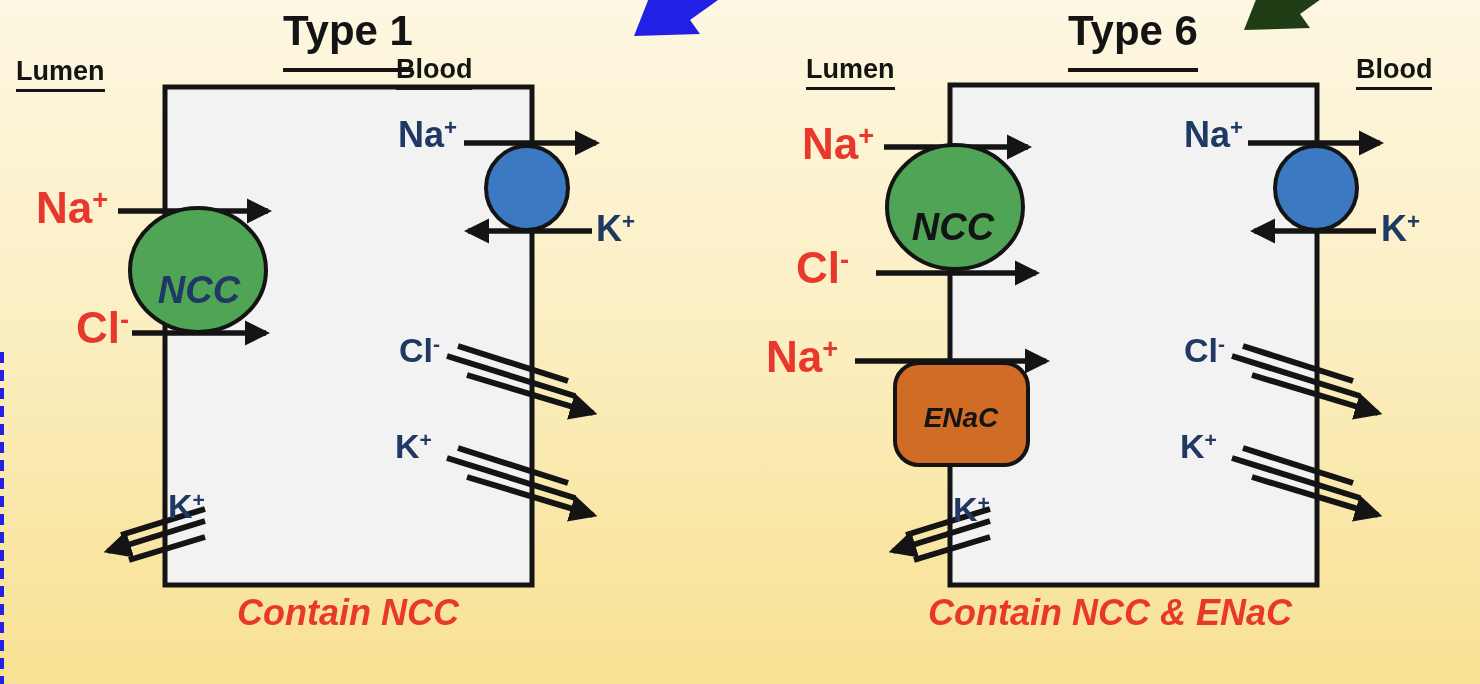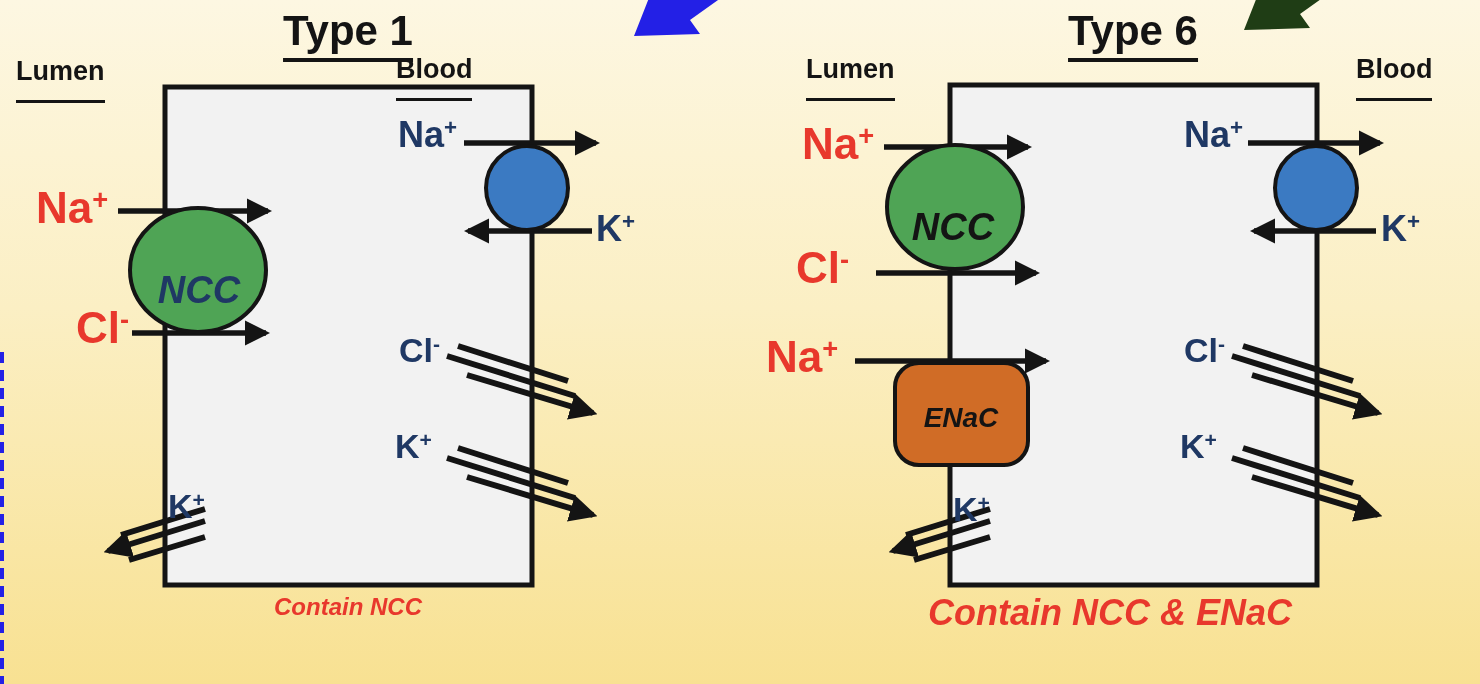--- a/index.html
+++ b/index.html
@@ -8,22 +8,22 @@
     background:linear-gradient(180deg,#FDF7E2 0%,#FBEFC4 45%,#F8E192 100%);
     font-family:"Liberation Sans", sans-serif;
   }
   #shapes{position:absolute;left:0;top:0;width:1480px;height:684px;}
   .lbl{position:absolute;font-weight:bold;line-height:1;white-space:nowrap;color:#141414;}
   .red{color:#E8382C;}
   .navy{color:#1F3864;}
   .it{font-style:italic;}
   .ctr{transform:translateX(-50%);}
   .mid{transform:translate(-50%,-50%);margin-top:20px;}
-  .u{border-bottom:4px solid #141414;padding-bottom:4px;}
-  .u3{border-bottom:3px solid #141414;padding-bottom:14px;}
+  .u{border-bottom:4px solid #141414;padding-bottom:14px;}
+  .u3{border-bottom:3px solid #141414;padding-bottom:3px;}
   .sp{font-size:62%;position:relative;top:-0.52em;font-weight:bold;}
   .arr{stroke:#141414;stroke-width:5.5;marker-end:url(#ah);}
   .ch{stroke:#141414;stroke-width:6;}
   .chm{marker-end:url(#ah);}
 </style>
 </head>
 <body>
 
 <div id="stage">
 
@@ -98,21 +98,21 @@
 
   <div class="lbl red" style="left:36px;top:186px;font-size:44px"><span>Na</span><span class="sp">+</span></div>
   <div class="lbl red" style="left:76px;top:306px;font-size:44px"><span>Cl</span><span class="sp">-</span></div>
   <div class="lbl navy it mid" style="left:199px;top:270px;font-size:38px"><span>NCC</span></div>
 
   <div class="lbl navy" style="left:398px;top:117px;font-size:36px"><span>Na</span><span class="sp">+</span></div>
   <div class="lbl navy" style="left:596px;top:211px;font-size:36px"><span>K</span><span class="sp">+</span></div>
   <div class="lbl navy" style="left:399px;top:333px;font-size:34px"><span>Cl</span><span class="sp">-</span></div>
   <div class="lbl navy" style="left:395px;top:429px;font-size:34px"><span>K</span><span class="sp">+</span></div>
   <div class="lbl navy" style="left:168px;top:489px;font-size:34px"><span>K</span><span class="sp">+</span></div>
-  <div class="lbl red it ctr" style="left:348px;top:595px;font-size:24px"><span>Contain NCC</span></div>
+  <div class="lbl red it ctr" style="left:348px;top:595px;font-size:36px"><span>Contain NCC</span></div>
 
   <div class="lbl ctr" style="left:1133px;top:10px;font-size:42px"><span class="u">Type 6</span></div>
   <div class="lbl" style="left:806px;top:56px;font-size:27px"><span class="u3">Lumen</span></div>
   <div class="lbl" style="left:1356px;top:56px;font-size:27px"><span class="u3">Blood</span></div>
 
   <div class="lbl red" style="left:802px;top:122px;font-size:44px"><span>Na</span><span class="sp">+</span></div>
   <div class="lbl red" style="left:796px;top:246px;font-size:44px"><span>Cl</span><span class="sp">-</span></div>
   <div class="lbl red" style="left:766px;top:335px;font-size:44px"><span>Na</span><span class="sp">+</span></div>
   <div class="lbl it mid" style="left:953px;top:207px;font-size:38px;color:#141414"><span>NCC</span></div>
   <div class="lbl it mid" style="left:961px;top:398px;font-size:28px;color:#141414"><span>ENaC</span></div>

